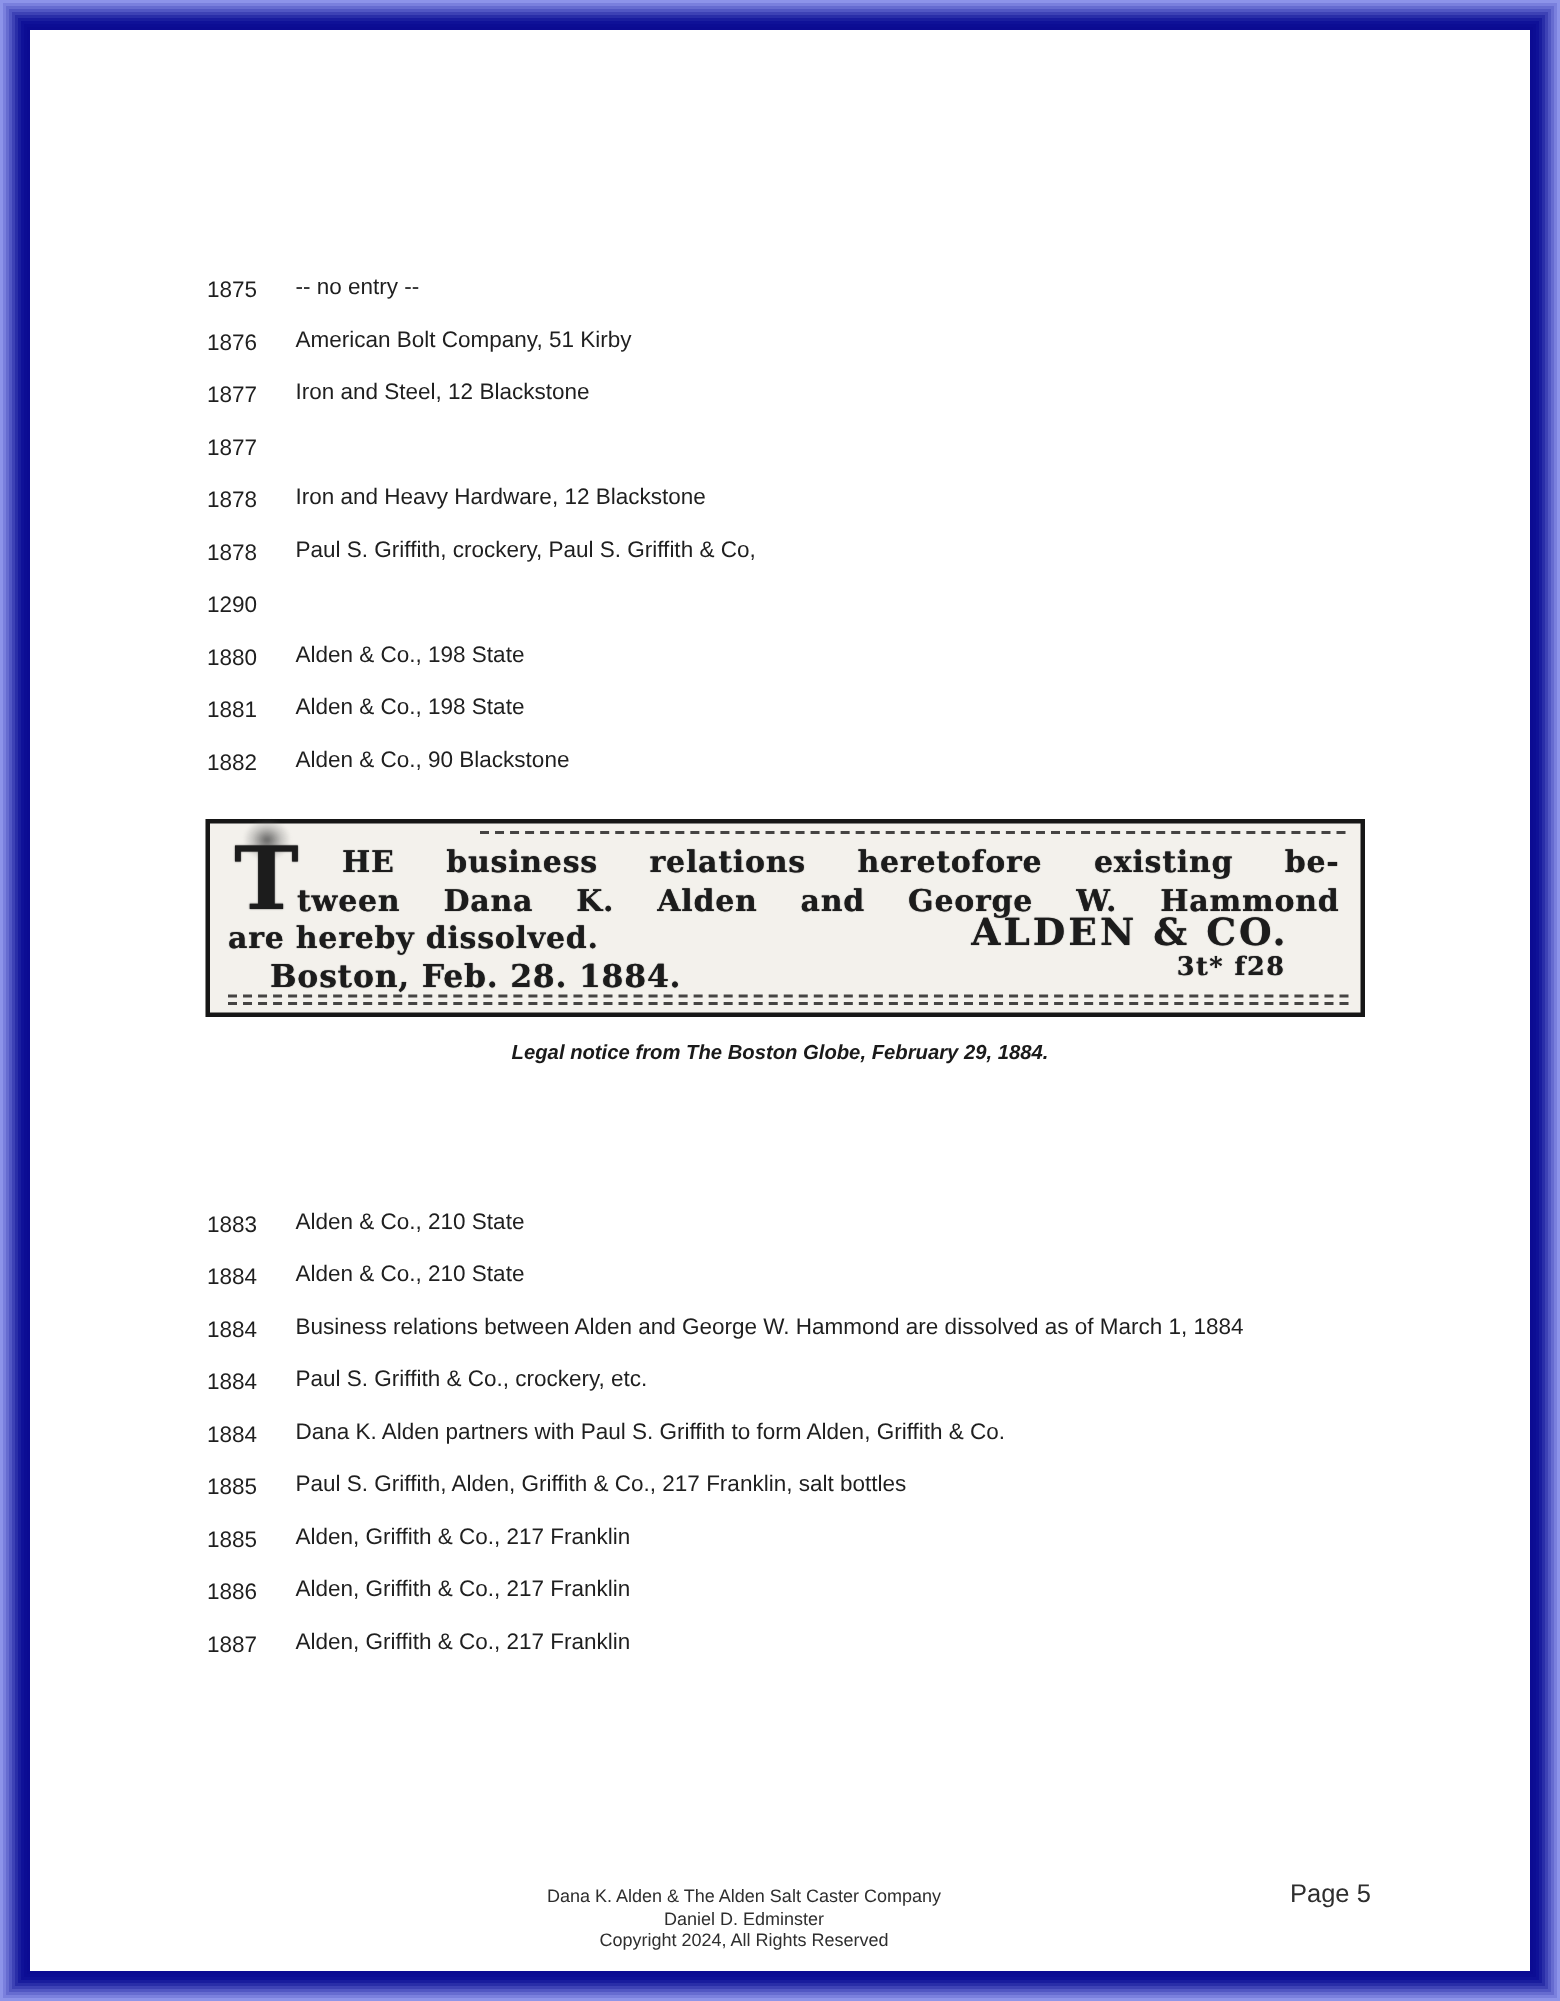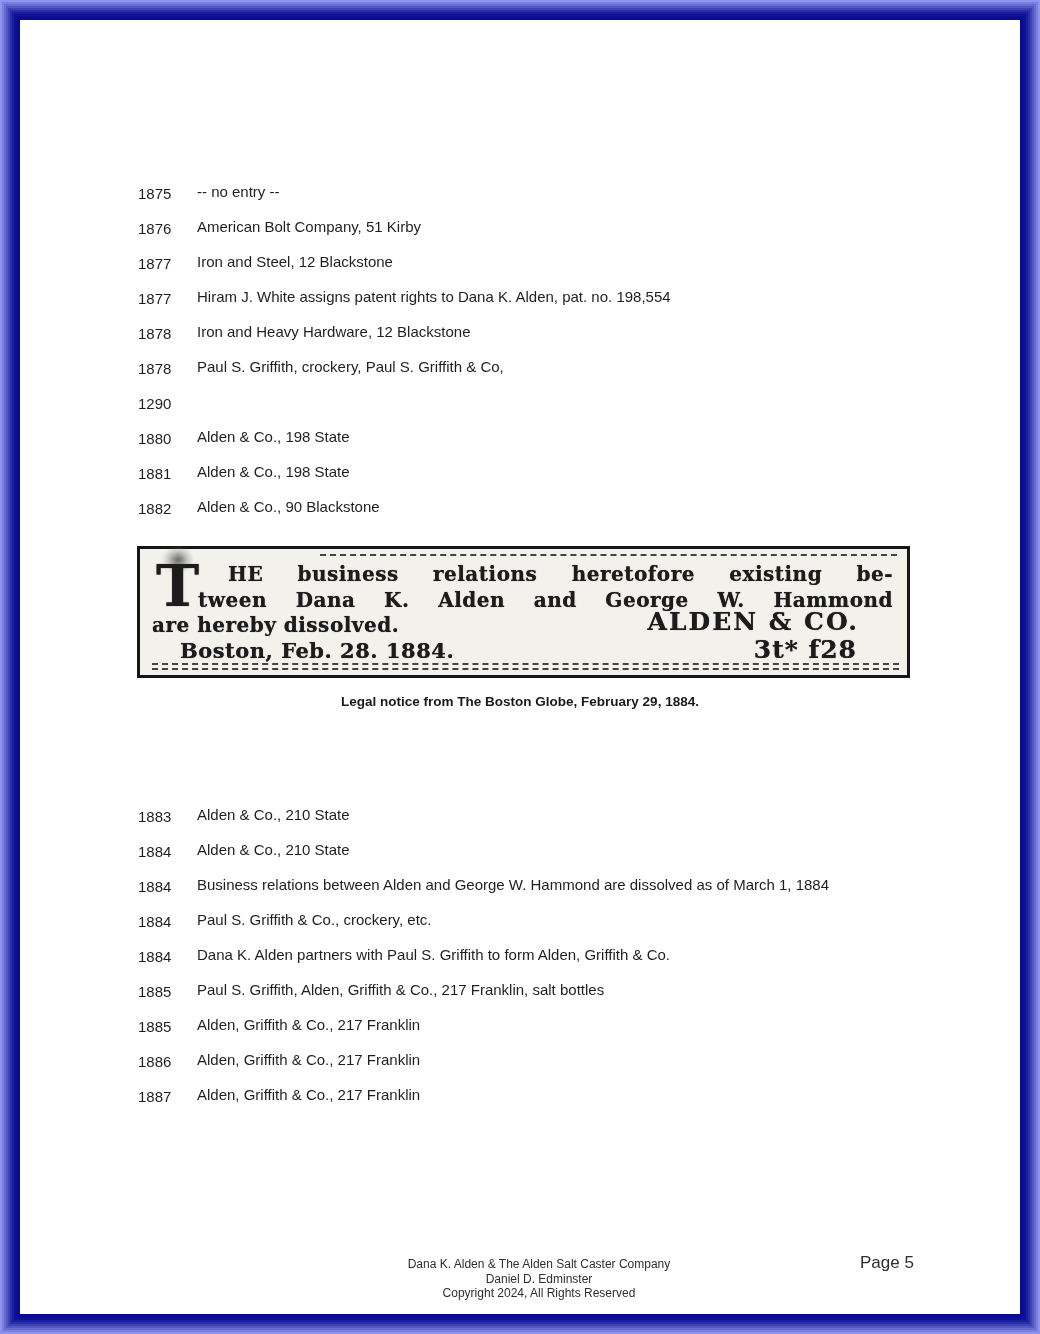--- a/index.html
+++ b/index.html
@@ -51,30 +51,30 @@
     text-shadow:0 0 1px #222;
   }
   .np-line{position:absolute;font-weight:bold;font-size:20px;line-height:1;
     letter-spacing:.5px;text-shadow:0 0 .7px #333;white-space:nowrap;text-align:center;}
   .np-just{text-align:justify;text-align-last:justify;white-space:normal;}
   .l1{left:88px;right:14px;top:15px;}
   .l2{left:58px;right:14px;top:41px;}
   .l3L{left:12px;top:66px;}
   .l3R{right:48px;top:60px;font-size:25px;letter-spacing:2px;}
   .l4L{left:40px;top:91px;font-size:21px;}
-  .l4R{right:50px;top:88px;font-size:25px;letter-spacing:1px;}
+  .l4R{right:50px;top:88px;font-size:17px;letter-spacing:1px;}
 
   .caption{
     position:absolute;left:0;top:694px;width:1040px;text-align:center;
-    font-size:13.5px;font-weight:bold;color:#1a1a1a;
+    font-size:13.5px;font-weight:bold;font-style:italic;color:#1a1a1a;
   }
 
   .footer{
     position:absolute;left:0;top:1257px;width:992px;text-align:center;
-    font-size:12px;line-height:14.5px;color:#2e2e2e;padding-left:43px;
+    font-size:12px;line-height:14.5px;color:#2e2e2e;
   }
   .pagenum{position:absolute;left:860px;top:1253px;font-size:17px;color:#2e2e2e;}
 </style>
 </head>
 <body>
 
 <div class="page">
 
   <div class="timeline top">
     <div class="row">
@@ -84,21 +84,20 @@
     <div class="row">
         <span class="yr">1876</span>
         <span class="tx">American Bolt Company, 51 Kirby</span>
       </div>
     <div class="row">
         <span class="yr">1877</span>
         <span class="tx">Iron and Steel, 12 Blackstone</span>
       </div>
     <div class="row">
         <span class="yr">1877</span>
-        <span class="tx">Hiram J. White assigns patent rights to Dana K. Alden, pat. no. 198,554</span>
       </div>
     <div class="row">
         <span class="yr">1878</span>
         <span class="tx">Iron and Heavy Hardware, 12 Blackstone</span>
       </div>
     <div class="row">
         <span class="yr">1878</span>
         <span class="tx">Paul S. Griffith, crockery, Paul S. Griffith &amp; Co,</span>
       </div>
     <div class="row">

